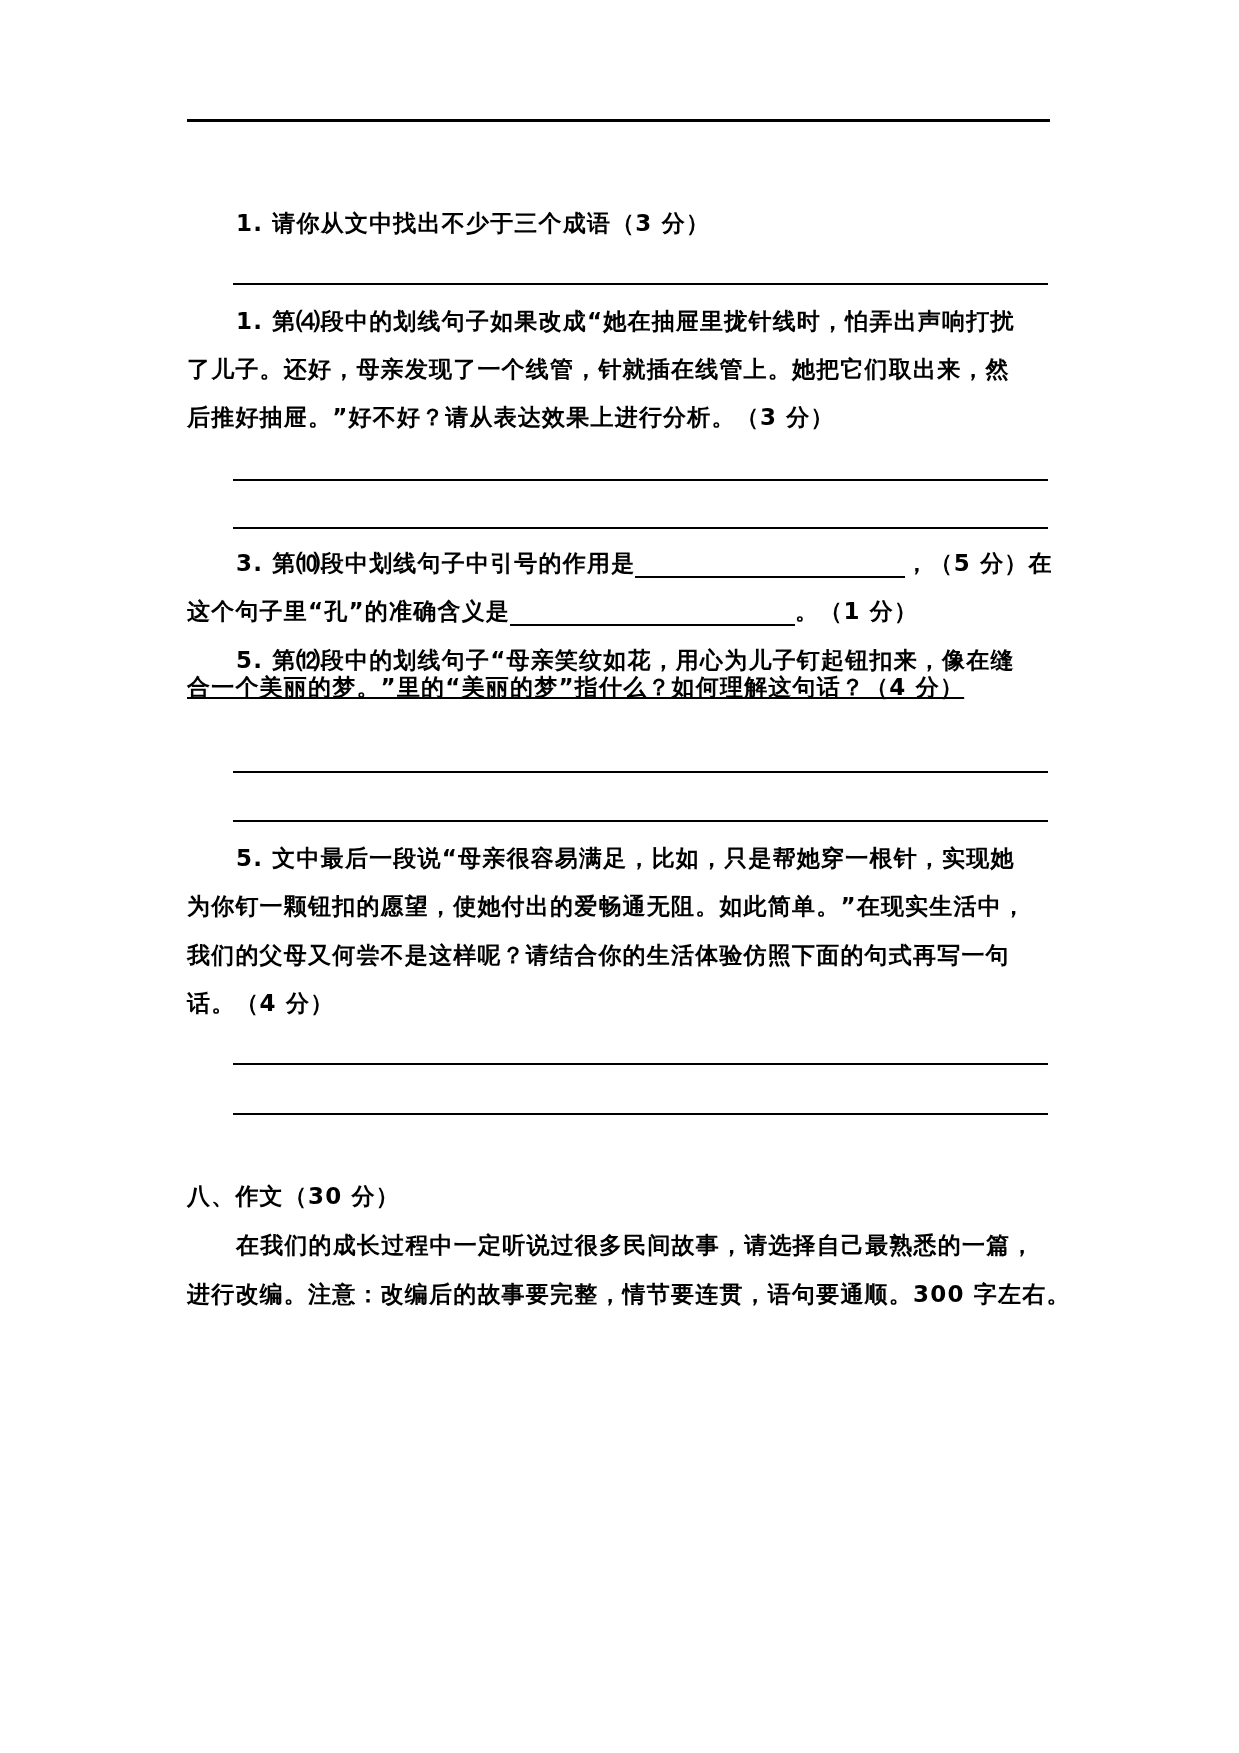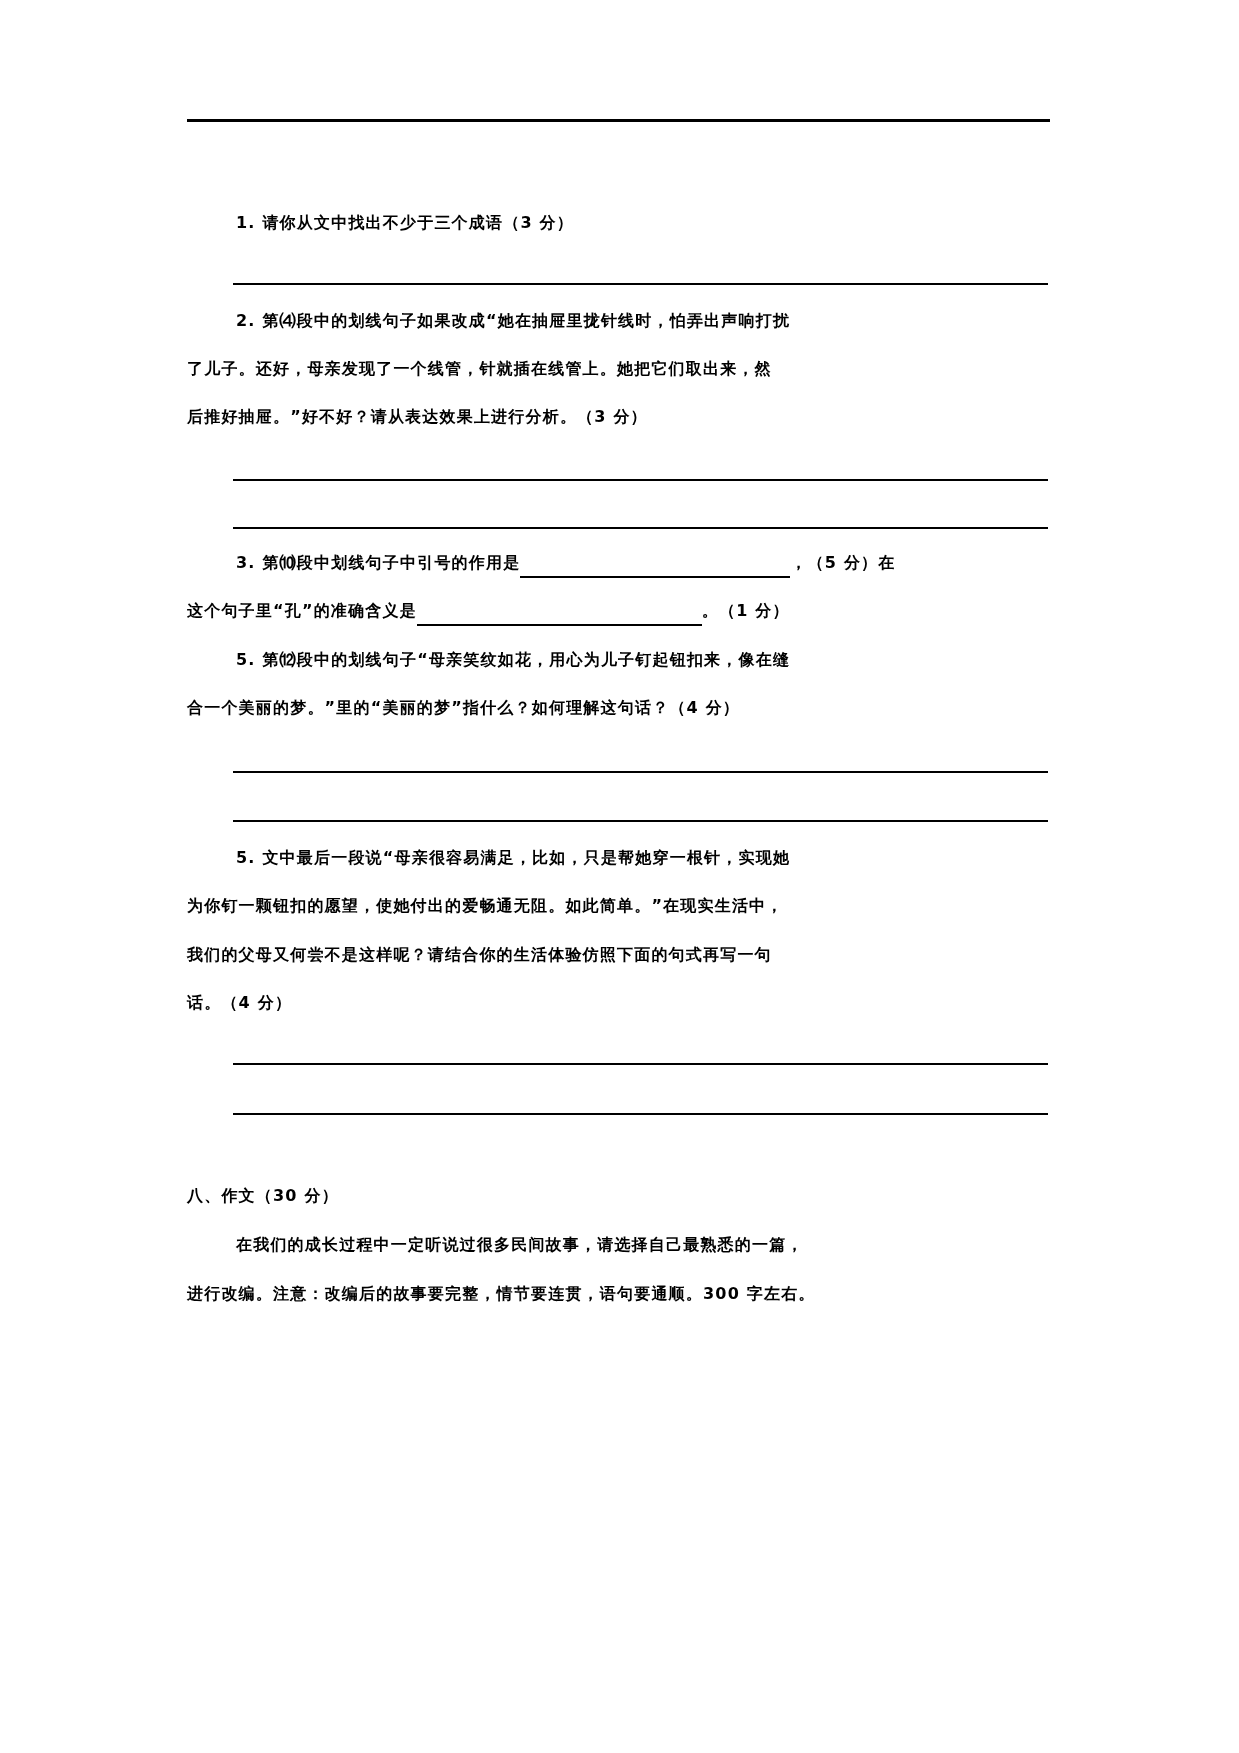--- a/index.html
+++ b/index.html
@@ -1,45 +1,45 @@
 <!DOCTYPE html>
 <html><head>
   <meta charset="utf-8">
   <style>
     html, body { margin: 0; padding: 0; background: #ffffff; }
     body { width: 1239px; height: 1753px; position: relative; overflow: hidden;
            font-family: "DejaVu Sans", "Liberation Sans", sans-serif; color: #000; }
     .rule { position: absolute; background: #000; }
-    .line { position: absolute; font-size: 16px; font-weight: bold; letter-spacing: 1.2px;
+    .line { position: absolute; font-size: 23px; font-weight: bold; letter-spacing: 1.2px;
             white-space: nowrap; line-height: 30px; }
     .blank { display: inline-block; border-bottom: 2px solid #000; height: 24px; vertical-align: bottom; }
   </style>
 </head>
 <body>
 
 <div class="rule" style="left:187px; top:119px; width:863px; height:3px;"></div>
 
 <div class="line" style="left:236px; top:208px;">1. 请你从文中找出不少于三个成语（3 分）</div>
 <div class="rule" style="left:233px; top:283px; width:815px; height:2px;"></div>
 
-<div class="line" style="left:236px; top:306px;">2. 第⑷段中的划线句子如果改成“她在抽屉里拢针线时，怕弄出声响打扰</div>
+<div class="line" style="left:236px; top:306px;">1. 第⑷段中的划线句子如果改成“她在抽屉里拢针线时，怕弄出声响打扰</div>
 <div class="line" style="left:187px; top:354px;">了儿子。还好，母亲发现了一个线管，针就插在线管上。她把它们取出来，然</div>
 <div class="line" style="left:187px; top:402px;text-align:center;">后推好抽屉。”好不好？请从表达效果上进行分析。（3 分）</div>
 <div class="rule" style="left:233px; top:479px; width:815px; height:2px;"></div>
 <div class="rule" style="left:233px; top:527px; width:815px; height:2px;"></div>
 
 <div class="line" style="left:236px; top:548px;">
   <span>3. 第⑽段中划线句子中引号的作用是</span><span class="blank" style="width:270px;"></span><span>，（5 分）在</span>
 </div>
 <div class="line" style="left:187px; top:596px;">
   <span>这个句子里“孔”的准确含义是</span><span class="blank" style="width:285px;"></span><span>。（1 分）</span>
 </div>
 
 <div class="line" style="left:236px; top:645px;">5. 第⑿段中的划线句子“母亲笑纹如花，用心为儿子钉起钮扣来，像在缝</div>
-<div class="line" style="left:187px; top:693px;">合一个美丽的梦。”里的“美丽的梦”指什么？如何理解这句话？（4 分）</div>
+<div class="line" style="left:187px; top:672px;text-decoration:underline;">合一个美丽的梦。”里的“美丽的梦”指什么？如何理解这句话？（4 分）</div>
 <div class="rule" style="left:233px; top:771px; width:815px; height:2px;"></div>
 <div class="rule" style="left:233px; top:820px; width:815px; height:2px;"></div>
 
 <div class="line" style="left:236px; top:843px;">5. 文中最后一段说“母亲很容易满足，比如，只是帮她穿一根针，实现她</div>
 <div class="line" style="left:187px; top:891px;">为你钉一颗钮扣的愿望，使她付出的爱畅通无阻。如此简单。”在现实生活中，</div>
 <div class="line" style="left:187px; top:940px;">我们的父母又何尝不是这样呢？请结合你的生活体验仿照下面的句式再写一句</div>
 <div class="line" style="left:187px; top:988px;">话。（4 分）</div>
 <div class="rule" style="left:233px; top:1063px; width:815px; height:2px;"></div>
 <div class="rule" style="left:233px; top:1113px; width:815px; height:2px;"></div>
 

